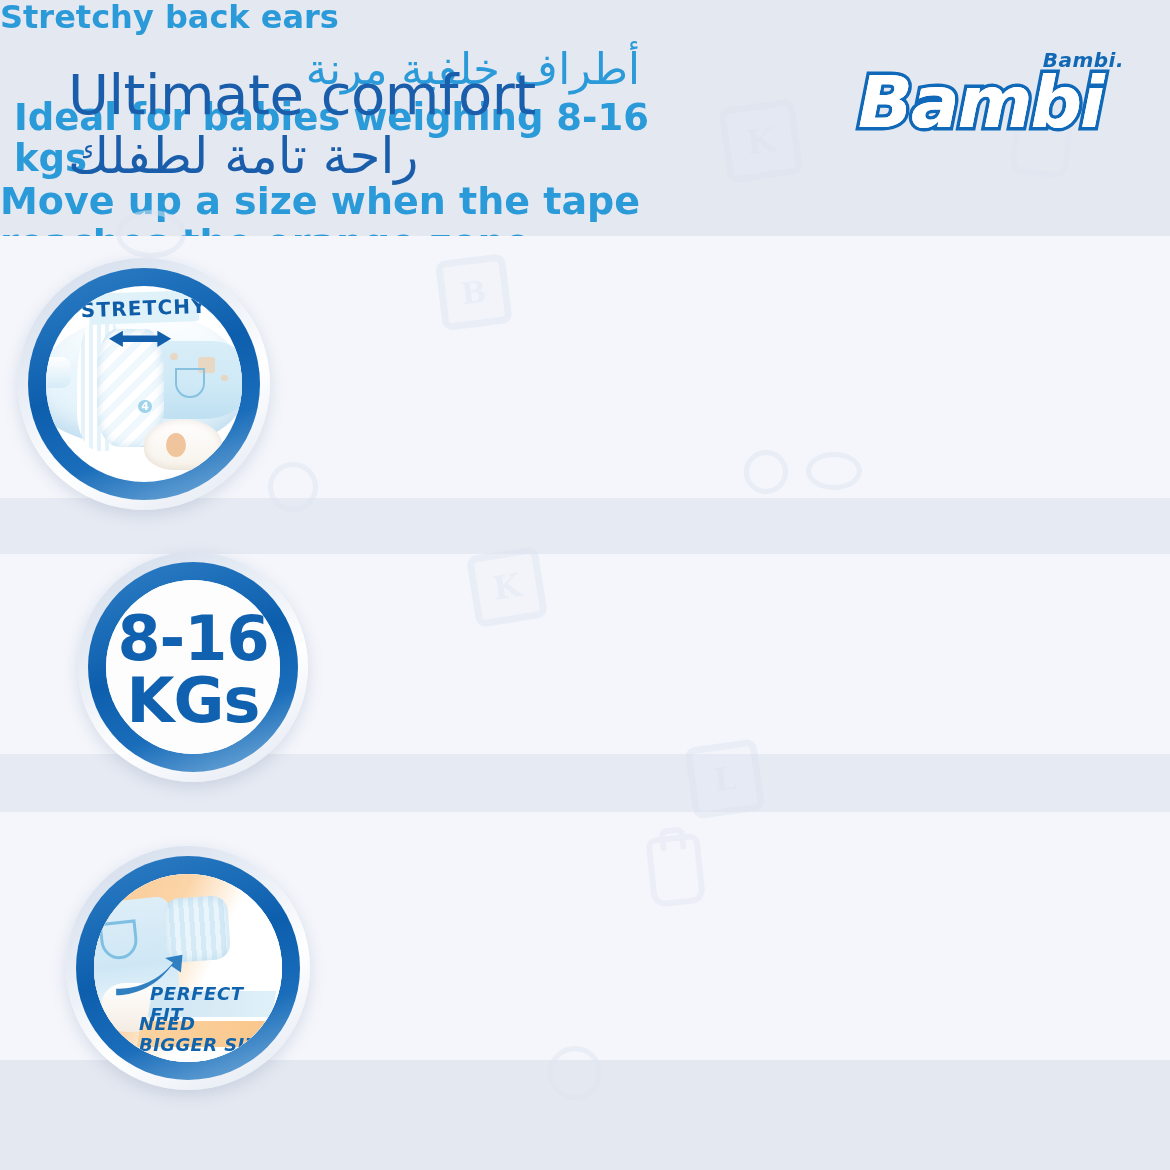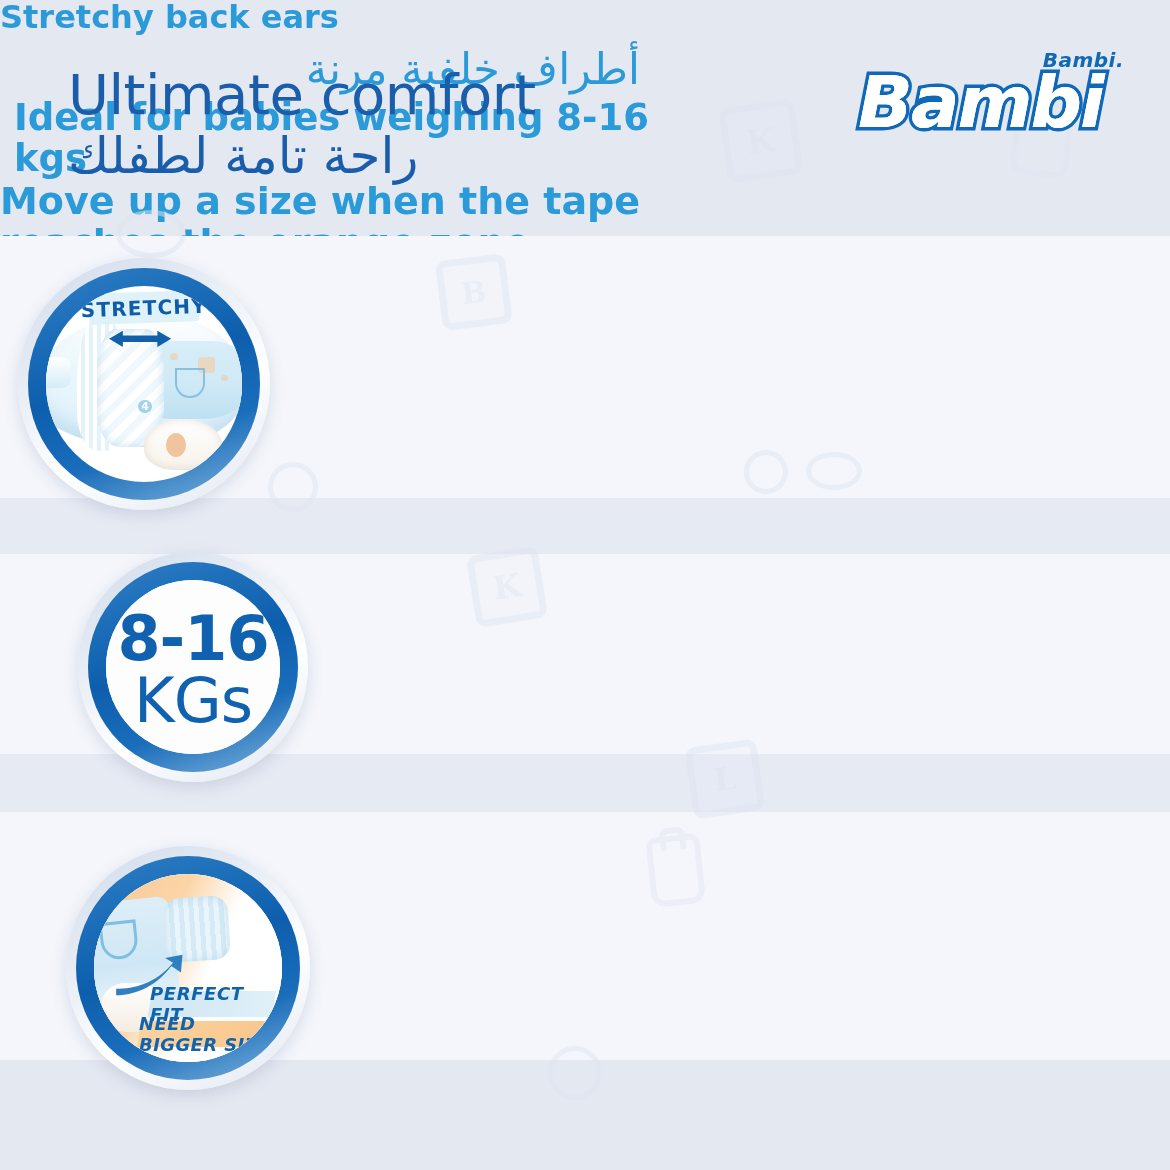--- a/index.html
+++ b/index.html
@@ -92,21 +92,21 @@
   }
   .medal .inner{
     position:absolute;inset:28px;border-radius:50%;
     background:#ffffff;overflow:hidden;
   }
 
   
   .kg{position:absolute;inset:0;display:flex;flex-direction:column;
       align-items:center;justify-content:center;background:#fdfdfd;}
   .kg .l1{font-size:62px;font-weight:bold;color:#1061b0;line-height:.98;letter-spacing:-1px;margin-top:7px;}
-  .kg .l2{font-size:62px;font-weight:normal;color:#1061b0;line-height:1.0;letter-spacing:-1px;}
+  .kg .l2{font-size:62px;font-weight:bold;color:#1061b0;line-height:1.0;letter-spacing:-1px;}
 
   
   .dia1{position:absolute;inset:0;}
   .d1-body{
     position:absolute;left:-6%;top:16%;width:108%;height:66%;
     background:linear-gradient(180deg,#ffffff 0%,#eaf6fc 40%,#dff0fa 100%);
     border-radius:48% 38% 42% 50%/60% 55% 45% 40%;
     box-shadow:inset 0 -10px 18px rgba(140,190,220,.35);
   }
   .d1-band{

